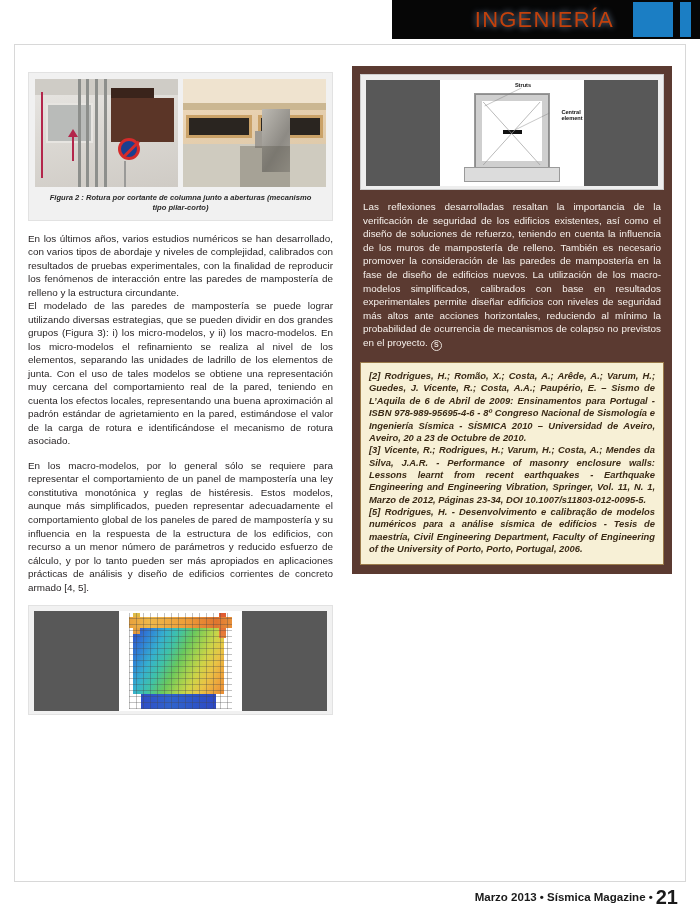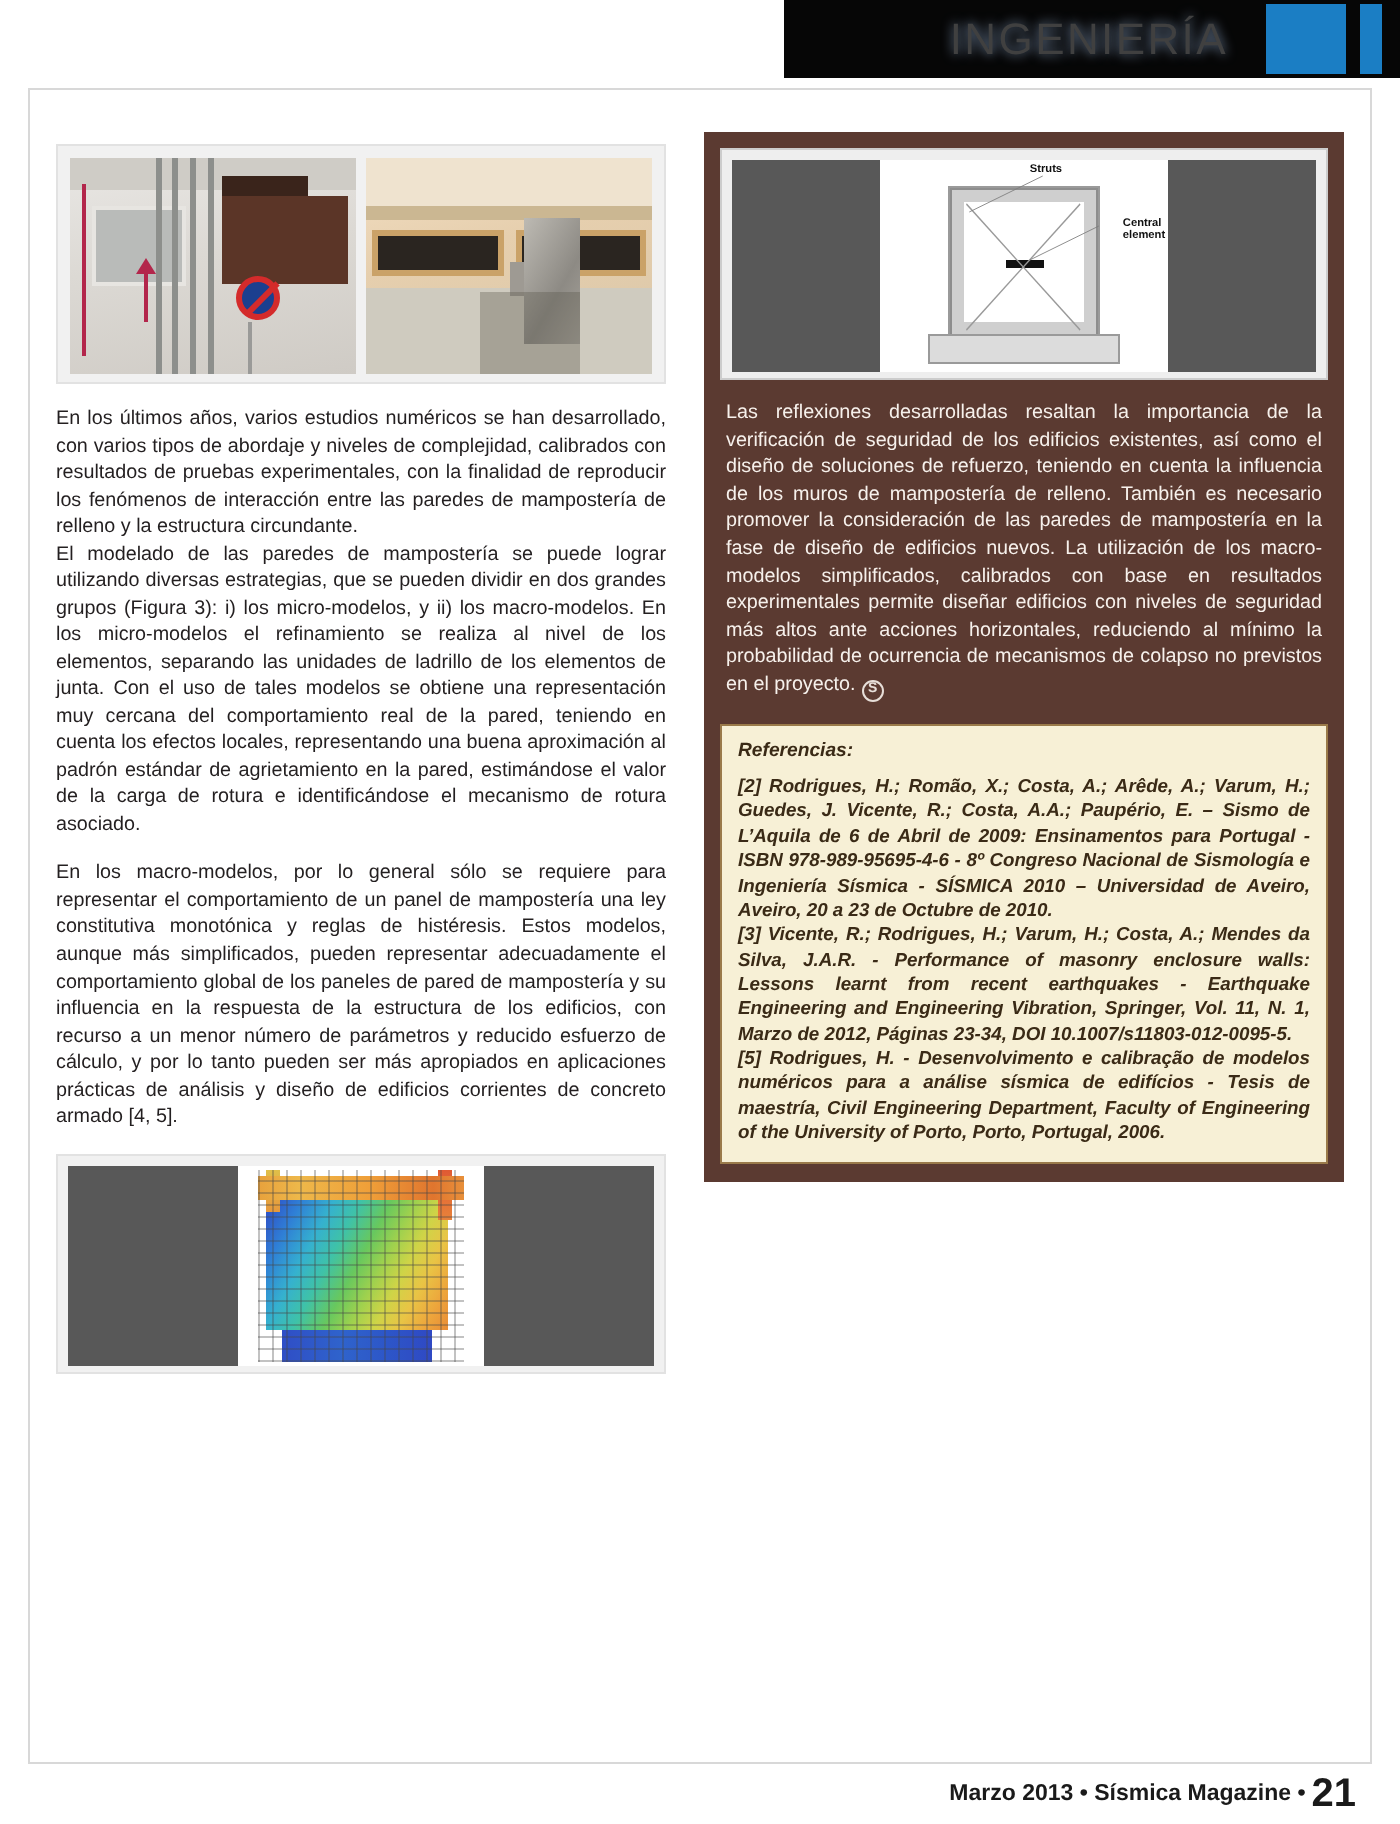--- a/index.html
+++ b/index.html
@@ -12,21 +12,21 @@
     position:absolute;left:14px;top:44px;width:672px;height:838px;
     border:1px solid #d8d8d8;box-sizing:border-box;
   }
   
   .header-bar{
     position:absolute;left:392px;top:0;width:308px;height:39px;
     background:#060606;
   }
   .header-title{
     position:absolute;left:424px;top:6px;width:190px;height:28px;
-    color:#404040;font-size:22px;letter-spacing:1.2px;
+    color:#c2410c;font-size:22px;letter-spacing:1.2px;
     font-variant:small-caps;text-transform:uppercase;
     display:flex;align-items:center;justify-content:flex-end;
     text-shadow:0 0 6px rgba(160,190,230,.75);
     font-family:"Liberation Sans", sans-serif;
   }
   .hdr-sq-1{position:absolute;left:633px;top:2px;width:40px;height:35px;background:#1b7ec4;}
   .hdr-sq-2{position:absolute;left:680px;top:2px;width:11px;height:35px;background:#1b7ec4;}
 
   
   .col-left{position:absolute;left:28px;top:72px;width:305px;}
@@ -235,20 +235,21 @@
         <div class="lowwall"></div>
         <div class="winrow">
             <div class="win"></div>
             <div class="win"></div>
           </div>
         <div class="rubble2"></div>
         <div class="rubble"></div>
         <div class="shadow"></div>
       </div>
     </div>
+    <div class="fig-cap">Figura 2 : Rotura por cortante de columna junto a aberturas (mecanismo tipo pilar-corto)</div>
   </div>
 
   <div class="para-gap"></div>
 
   <div class="body-text">
     <p>En los últimos años, varios estudios numéricos se han desarrollado, con varios tipos de abordaje y niveles de complejidad, calibrados con resultados de pruebas experimentales, con la finalidad de reproducir los fenómenos de interacción entre las paredes de mampostería de relleno y la estructura circundante.</p>
     <p>El modelado de las paredes de mampostería se puede lograr utilizando diversas estrategias, que se pueden dividir en dos grandes grupos (Figura 3): i) los micro-modelos, y ii) los macro-modelos. En los micro-modelos el refinamiento se realiza al nivel de los elementos, separando las unidades de ladrillo de los elementos de junta. Con el uso de tales modelos se obtiene una representación muy cercana del comportamiento real de la pared, teniendo en cuenta los efectos locales, representando una buena aproximación al padrón estándar de agrietamiento en la pared, estimándose el valor de la carga de rotura e identificándose el mecanismo de rotura asociado.</p>
   </div>
 
   <div class="para-gap"></div>
@@ -303,21 +304,20 @@
       </div>
       <div class="grey"></div>
     </div>
   </div>
 
   <div class="right-text">
     <span>Las reflexiones desarrolladas resaltan la importancia de la verificación de seguridad de los edificios existentes, así como el diseño de soluciones de refuerzo, teniendo en cuenta la influencia de los muros de mampostería de relleno. También es necesario promover la consideración de las paredes de mampostería en la fase de diseño de edificios nuevos. La utilización de los macro-modelos simplificados, calibrados con base en resultados experimentales permite diseñar edificios con niveles de seguridad más altos ante acciones horizontales, reduciendo al mínimo la probabilidad de ocurrencia de mecanismos de colapso no previstos en el proyecto.</span><span class="end-mark">S</span>
   </div>
 
   <div class="refs-box">
-    <div class="refs-title">Referencias:</div>
     <p>[2] Rodrigues, H.; Romão, X.; Costa, A.; Arêde, A.; Varum, H.; Guedes, J. Vicente, R.; Costa, A.A.; Paupério, E. – Sismo de L’Aquila de 6 de Abril de 2009: Ensinamentos para Portugal - ISBN 978-989-95695-4-6 - 8º Congreso Nacional de Sismología e Ingeniería Sísmica - SÍSMICA 2010 – Universidad de Aveiro, Aveiro, 20 a 23 de Octubre de 2010.</p>
     <p>[3] Vicente, R.; Rodrigues, H.; Varum, H.; Costa, A.; Mendes da Silva, J.A.R. - Performance of masonry enclosure walls: Lessons learnt from recent earthquakes - Earthquake Engineering and Engineering Vibration, Springer, Vol. 11, N. 1, Marzo de 2012, Páginas 23-34, DOI 10.1007/s11803-012-0095-5.</p>
     <p>[5] Rodrigues, H. - Desenvolvimento e calibração de modelos numéricos para a análise sísmica de edifícios - Tesis de maestría, Civil Engineering Department, Faculty of Engineering of the University of Porto, Porto, Portugal, 2006.</p>
   </div>
 
 </div>
 
 <div class="footer">
   <span>Marzo 2013 • Sísmica Magazine •</span><span class="pageno">21</span>
 </div>

